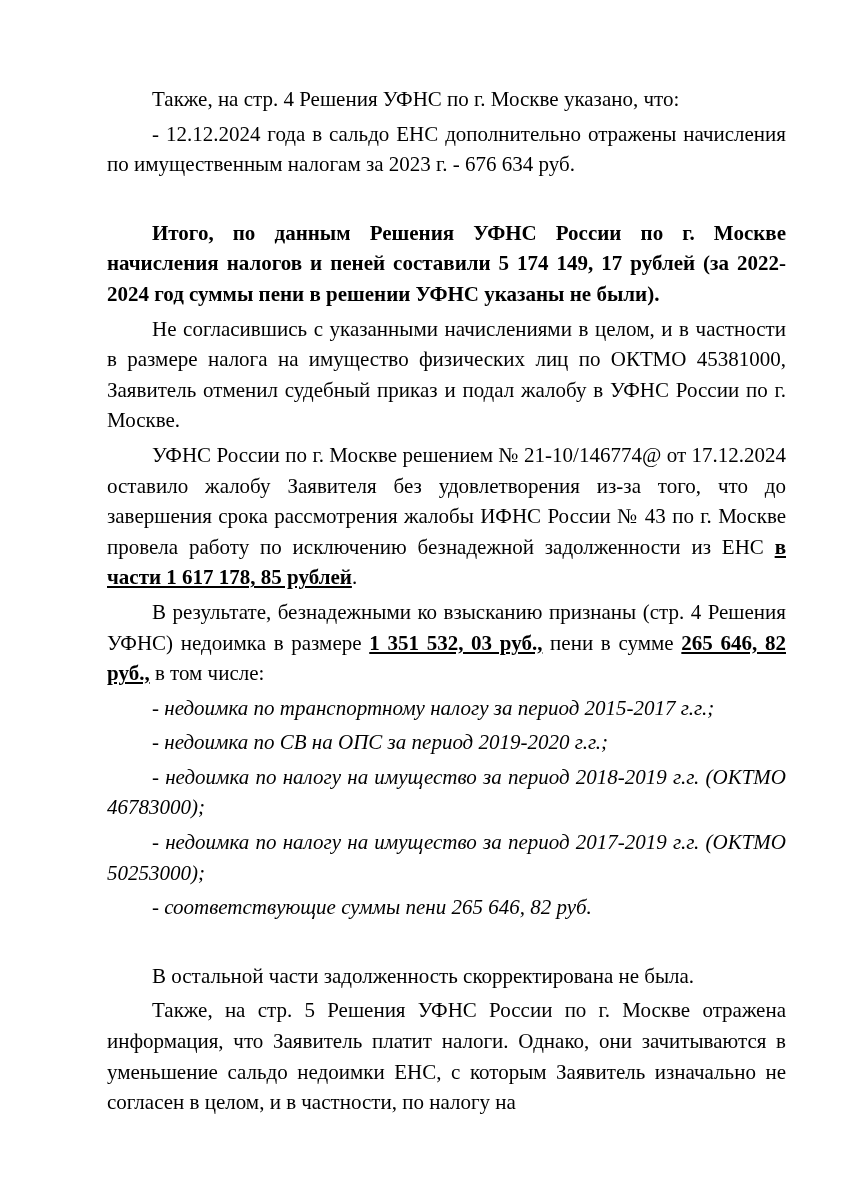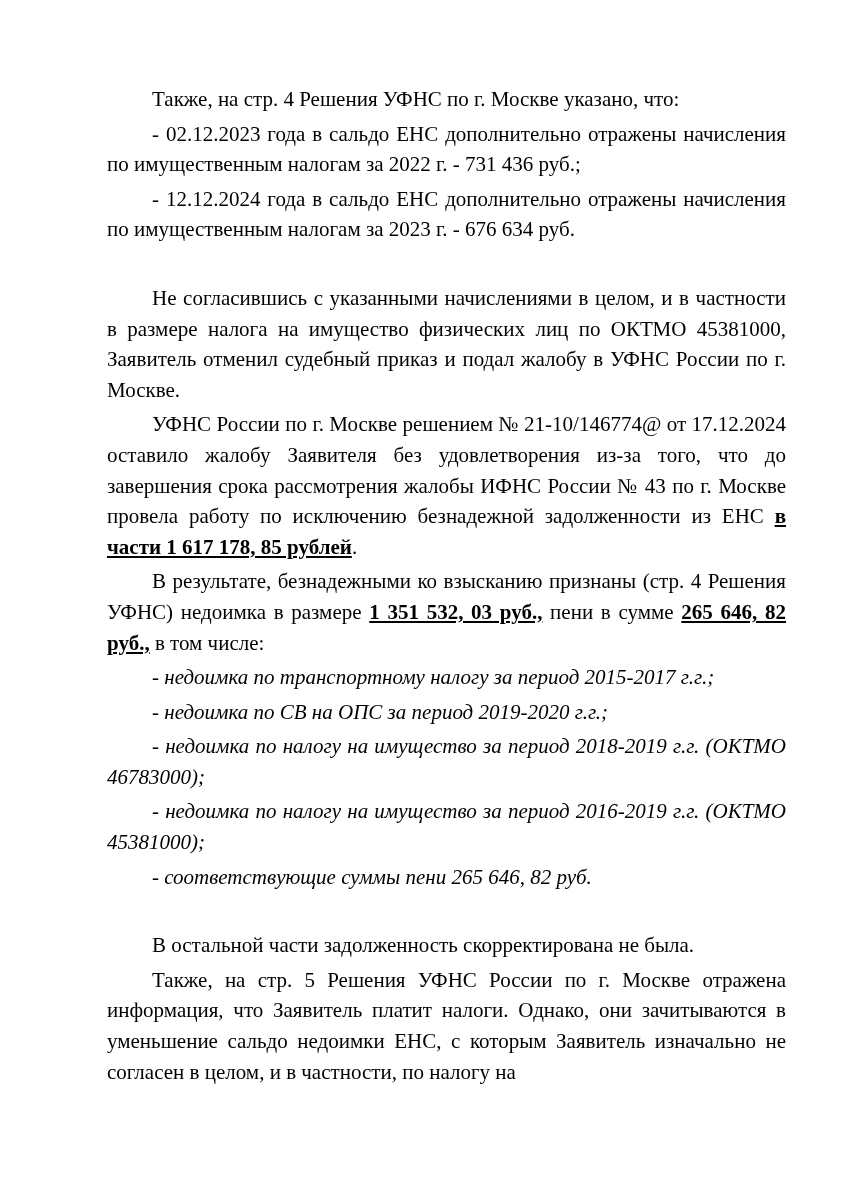--- a/index.html
+++ b/index.html
@@ -57,44 +57,44 @@
   }
 </style>
 </head>
 <body>
 
 <div class="page">
   <div class="doc-body">
 
     <p class="para">Также, на стр. 4 Решения УФНС по г. Москве указано, что:</p>
 
-    <p class="para">- 02.12.2023 года в сальдо ЕНС дополнительно отражены начисления по имущественным налогам за 2022 г. - 731 436 руб.;</p>
 
     <p class="para">- 12.12.2024 года в сальдо ЕНС дополнительно отражены начисления по имущественным налогам за 2023 г. - 676 634 руб.</p>
 
     <div class="spacer-lg"></div>
 
+    <p class="para bold">Итого, по данным Решения УФНС России по г. Москве начисления налогов и пеней составили 5 174 149, 17 рублей (за 2022-2024 год суммы пени в решении УФНС указаны не были).</p>
 
     <p class="para">Не согласившись с указанными начислениями в целом, и в частности в размере налога на имущество физических лиц по ОКТМО 45381000, Заявитель отменил судебный приказ и подал жалобу в УФНС России по г. Москве.</p>
 
     <p class="para">
       <span>УФНС России по г. Москве решением № 21-10/146774@ от 17.12.2024 оставило жалобу Заявителя без удовлетворения из-за того, что до завершения срока рассмотрения жалобы ИФНС России № 43 по г. Москве провела работу по исключению безнадежной задолженности из ЕНС </span><u class="emu">в части 1 617 178, 85 рублей</u><span>.</span>
     </p>
 
     <p class="para">
       <span>В результате, безнадежными ко взысканию признаны (стр. 4 Решения УФНС) недоимка в размере </span><u class="emu">1 351 532, 03 руб.,</u><span> пени в сумме </span><u class="emu">265 646, 82 руб.,</u><span> в том числе:</span>
     </p>
 
     <p class="para list-item">- недоимка по транспортному налогу за период 2015-2017 г.г.;</p>
 
     <p class="para list-item">- недоимка по СВ на ОПС за период 2019-2020 г.г.;</p>
 
     <p class="para list-item">- недоимка по налогу на имущество за период 2018-2019 г.г. (ОКТМО 46783000);</p>
 
-    <p class="para list-item">- недоимка по налогу на имущество за период 2016-2019 г.г. (ОКТМО 45381000);</p>
+    <p class="para list-item">- недоимка по налогу на имущество за период 2017-2019 г.г. (ОКТМО 50253000);</p>
 
     <p class="para list-item">- соответствующие суммы пени 265 646, 82 руб.</p>
 
     <div class="spacer-sm"></div>
 
     <p class="para">В остальной части задолженность скорректирована не была.</p>
 
     <p class="para">Также, на стр. 5 Решения УФНС России по г. Москве отражена информация, что Заявитель платит налоги. Однако, они зачитываются в уменьшение сальдо недоимки ЕНС, с которым Заявитель изначально не согласен в целом, и в частности, по налогу на</p>
 
   </div>

